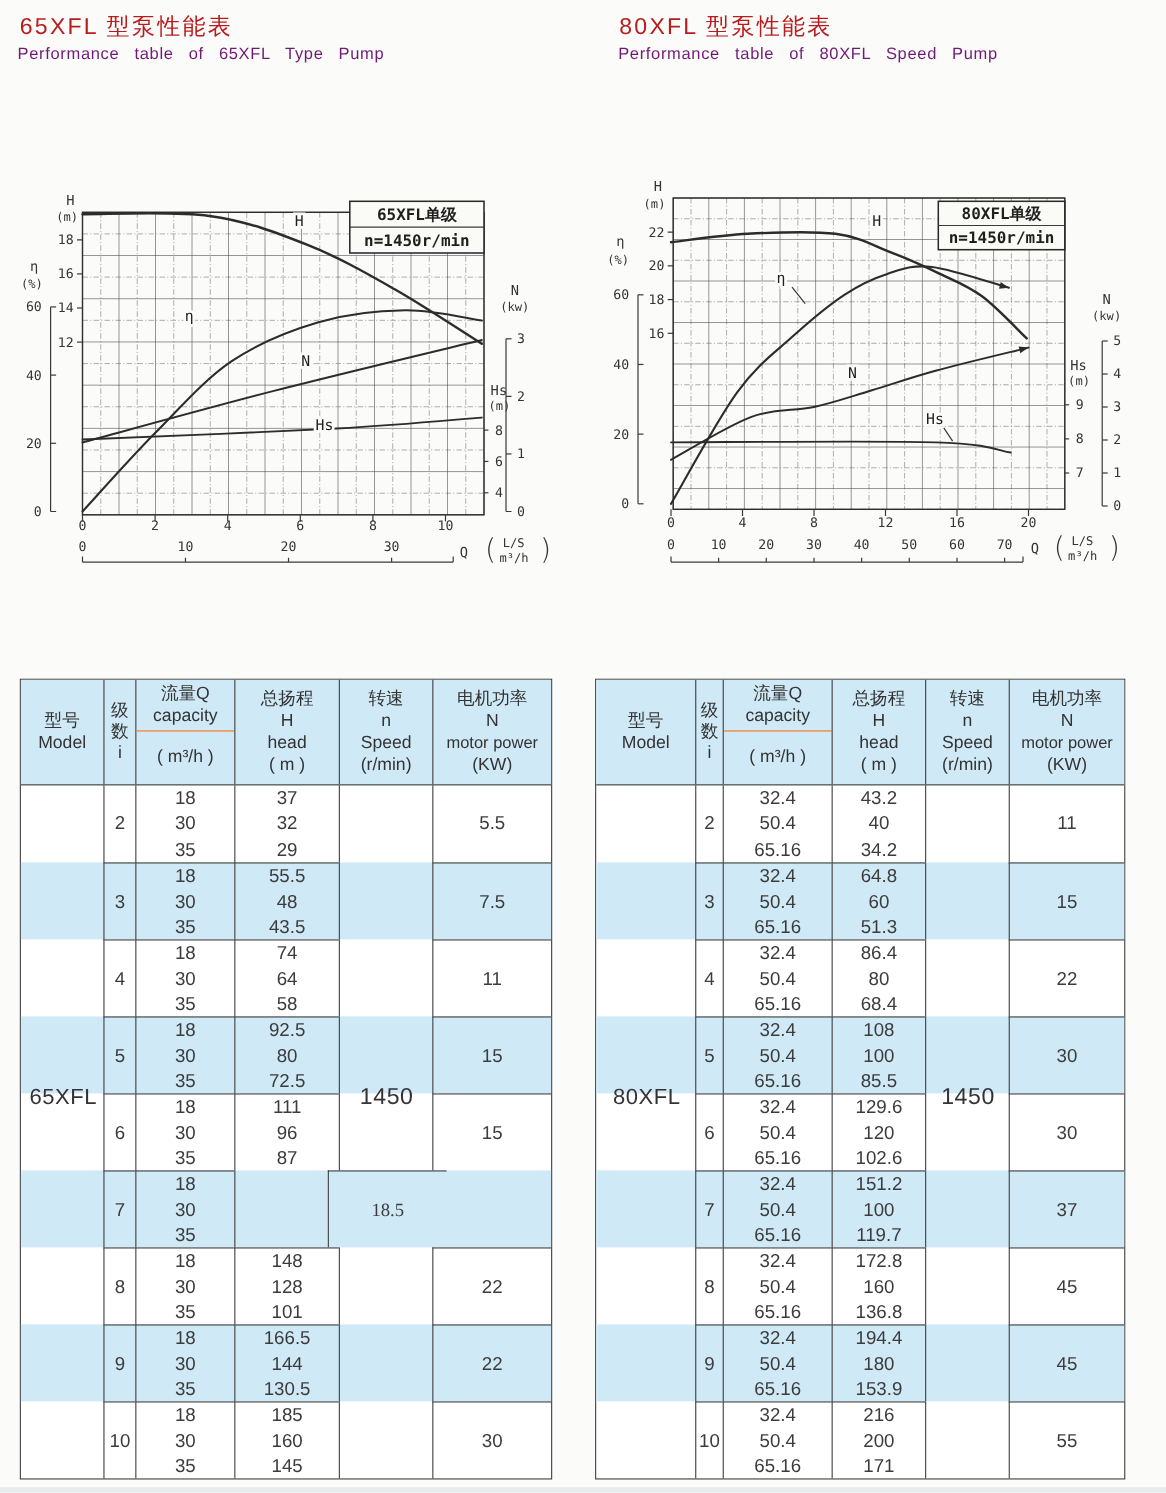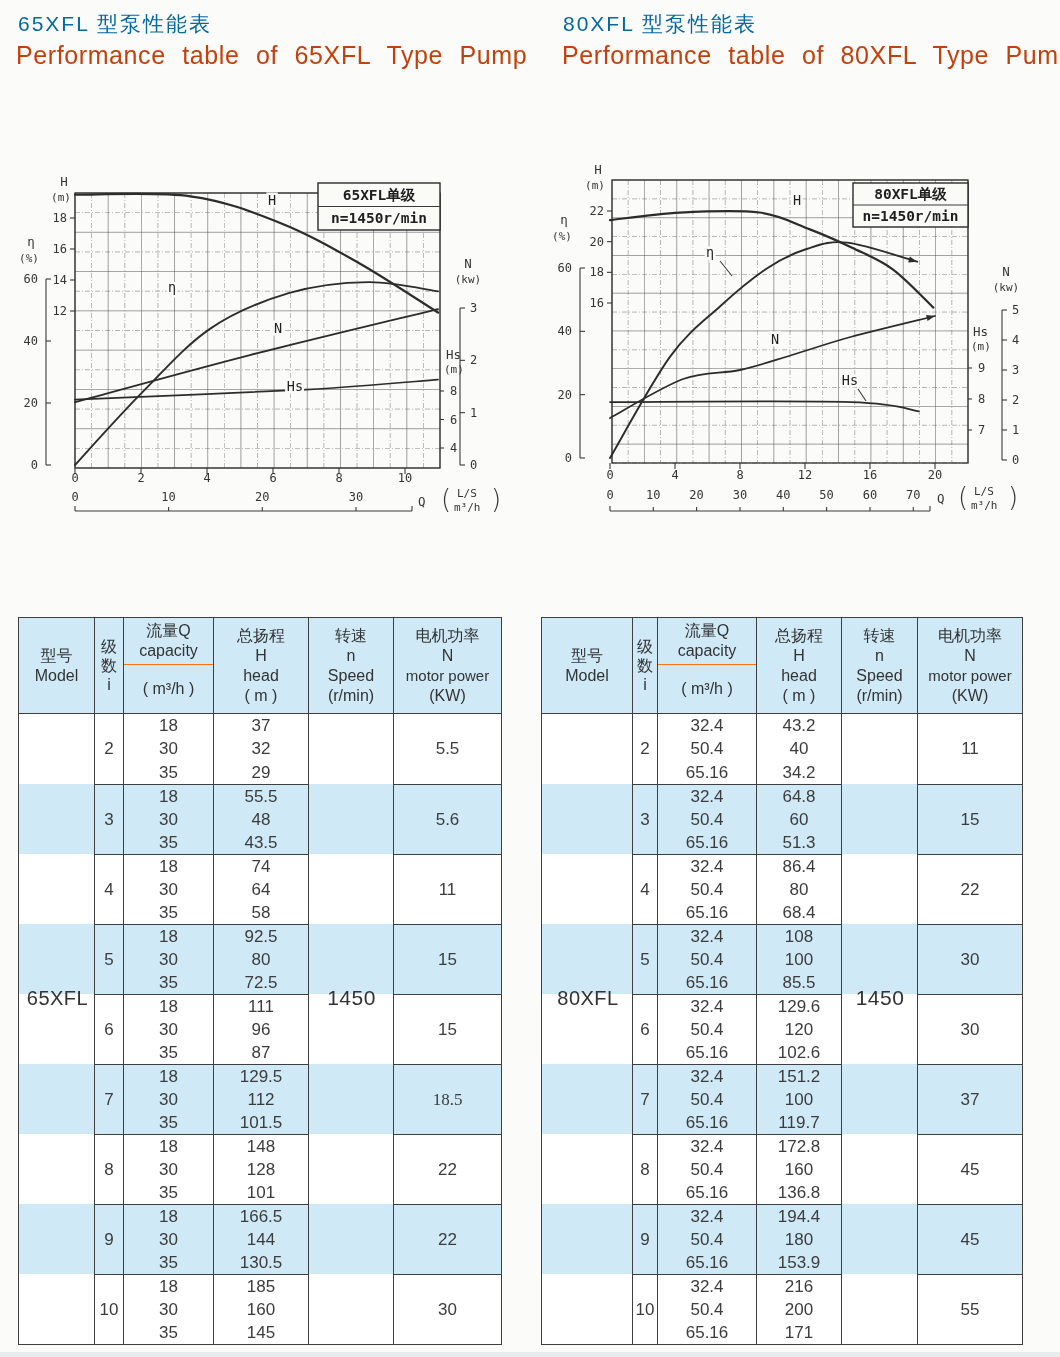--- a/index.html
+++ b/index.html
@@ -1,19 +1,19 @@
 <!DOCTYPE html>
 <html><head>
 <meta charset="utf-8">
 <style>
 *{margin:0;padding:0;box-sizing:border-box}
 html,body{width:1060px;height:1357px}
 body{position:relative;background:#fbfbfa;font-family:"Liberation Sans",sans-serif;color:#383838;overflow:hidden}
-.title-zh{position:absolute;font-size:21px;color:#0369a1;letter-spacing:2px;white-space:nowrap}
-.title-en{position:absolute;font-size:25px;color:#c2410c;word-spacing:9px;letter-spacing:.6px;white-space:nowrap}
+.title-zh{position:absolute;font-size:21px;color:#b91c1c;letter-spacing:2px;white-space:nowrap}
+.title-en{position:absolute;font-size:15px;color:#701a75;word-spacing:9px;letter-spacing:.6px;white-space:nowrap}
 svg.chart{position:absolute}
 .g1{stroke:#4f4f4f;stroke-width:.6;opacity:.9}
 .g2{stroke:#5a5a5a;stroke-width:.55;stroke-dasharray:5 2 1 2;opacity:.8}
 .bd{stroke:#2e2e2e;stroke-width:1.3;fill:none}
 .axl{stroke:#3a3a3a;stroke-width:1.1;fill:none}
 .tk{font:12px "DejaVu Sans Mono",monospace;fill:#343434}
 .tks{font:11px "DejaVu Sans Mono",monospace;fill:#343434}
 .ax{font:12.5px "DejaVu Sans Mono",monospace;fill:#343434}
 .ttl{font:600 14.5px "DejaVu Sans Mono",monospace;fill:#1f1f1f}
 .cl{font:13.5px "DejaVu Sans Mono",monospace;fill:#1f1f1f;paint-order:stroke;stroke:#fbfbf9;stroke-width:5}
@@ -34,21 +34,21 @@
 .trow+.trow .cell.b{border-top:1px solid #3f3f3f}
 .ovl{position:absolute;display:flex;justify-content:center;align-items:center;font-size:20px;color:#333;letter-spacing:.5px;pointer-events:none}
 .page-bottom{position:absolute;left:0;right:0;bottom:0;height:5px;background:#e9eced}
 </style>
 </head>
 <body>
 
 <div class="title-zh" style="left:18px;top:10px">65XFL 型泵性能表</div>
 <div class="title-en" style="left:16px;top:41px">Performance table of 65XFL Type Pump</div>
 <div class="title-zh" style="left:563px;top:10px">80XFL 型泵性能表</div>
-<div class="title-en" style="left:562px;top:41px">Performance table of 80XFL Type Pump</div>
+<div class="title-en" style="left:562px;top:41px">Performance table of 80XFL Speed Pump</div>
 
 <svg class="chart" id="chart0" width="530" height="378" style="left:0;top:158px">
     <g>
       <g>
         <line x1="75" y1="35" x2="75" y2="310" class="g1"></line>
         <line x1="91.5909090909091" y1="35" x2="91.5909090909091" y2="310" class="g2"></line>
         <line x1="108.18181818181819" y1="35" x2="108.18181818181819" y2="310" class="g1"></line>
         <line x1="124.77272727272728" y1="35" x2="124.77272727272728" y2="310" class="g2"></line>
         <line x1="141.36363636363637" y1="35" x2="141.36363636363637" y2="310" class="g1"></line>
         <line x1="157.95454545454544" y1="35" x2="157.95454545454544" y2="310" class="g2"></line>
@@ -385,21 +385,21 @@
           <div>30</div>
           <div>35</div>
         </div>
         <div class="cell b" style="width: 95px;">
           <div>55.5</div>
           <div>48</div>
           <div>43.5</div>
         </div>
         <div class="cell" style="width: 85px;"></div>
         <div class="cell b" style="width: 108px;">
-          <div>5.6</div>
+          <div>7.5</div>
         </div>
       </div>
       <div class="trow">
         <div class="cell" style="width: 75px;"></div>
         <div class="cell b" style="width: 29px;">
           <div>4</div>
         </div>
         <div class="cell b" style="width: 90px;">
           <div>18</div>
           <div>30</div>
@@ -457,25 +457,20 @@
       </div>
       <div class="trow alt">
         <div class="cell" style="width: 75px;"></div>
         <div class="cell b" style="width: 29px;">
           <div>7</div>
         </div>
         <div class="cell b" style="width: 90px;">
           <div>18</div>
           <div>30</div>
           <div>35</div>
-        </div>
-        <div class="cell b" style="width: 95px;">
-          <div>129.5</div>
-          <div>112</div>
-          <div>101.5</div>
         </div>
         <div class="cell" style="width: 85px;"></div>
         <div class="cell b" style="width: 108px; font-family: Liberation Serif, serif;">
           <div>18.5</div>
         </div>
       </div>
       <div class="trow">
         <div class="cell" style="width: 75px;"></div>
         <div class="cell b" style="width: 29px;">
           <div>8</div>

